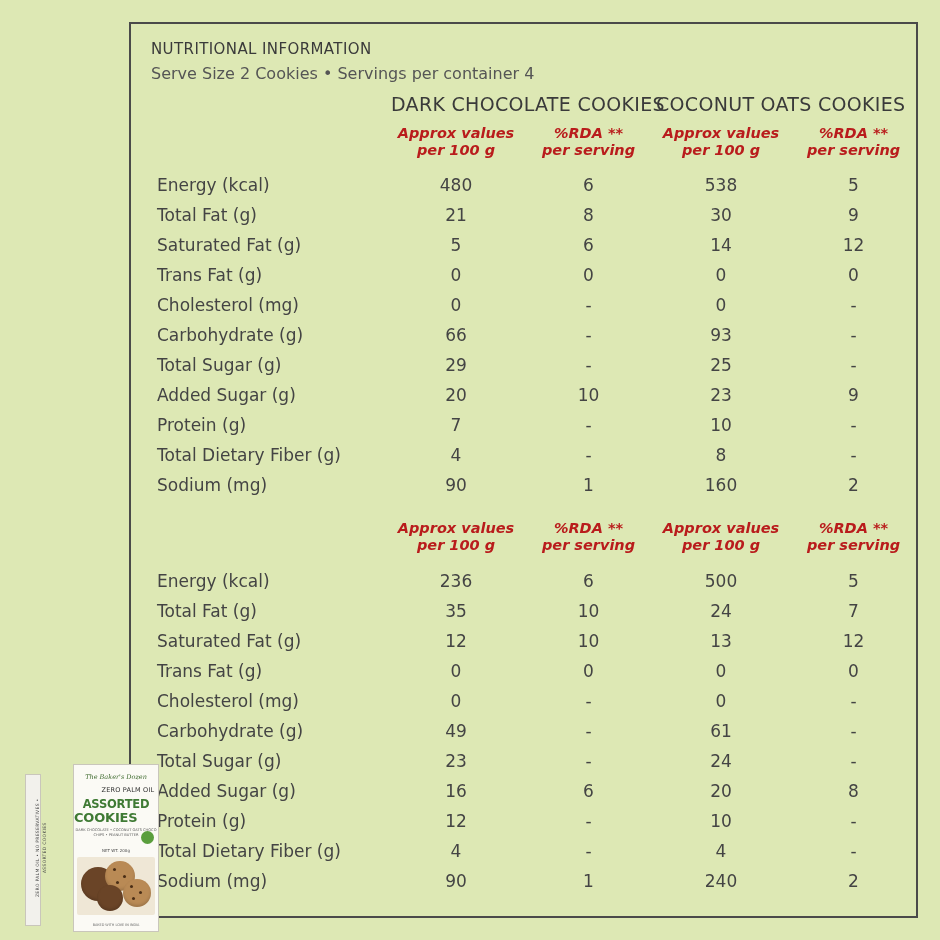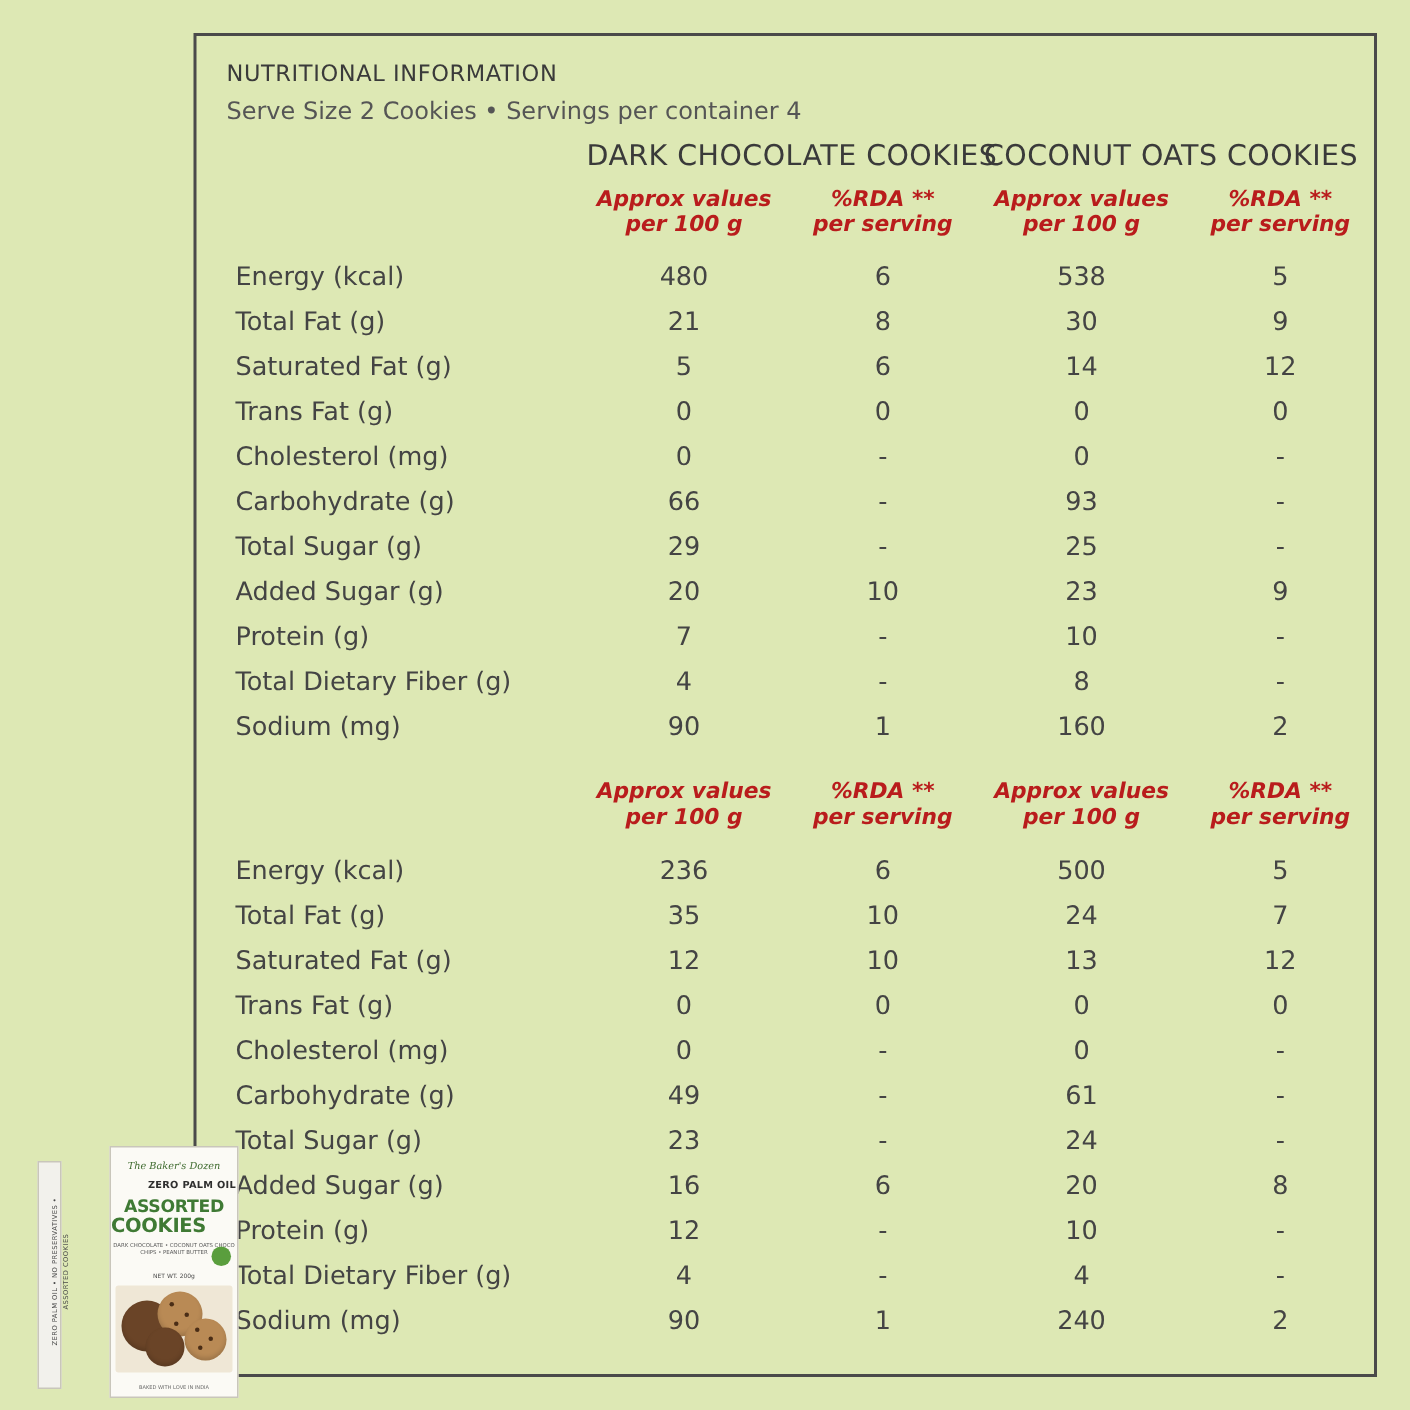--- a/index.html
+++ b/index.html
@@ -129,21 +129,21 @@
     text-align: center;
     font-family: "DejaVu Serif", serif;
     font-size: 6.5px;
     font-style: italic;
     color: #3f6b2f;
   }
   .zero {
     margin-top: 5px;
     text-align: center;
     font-size: 6.5px;
-    font-weight: bold;
+    font-weight: normal;
     color: #2f2f2f;
     letter-spacing: 0.2px;
     padding-left: 24px;
   }
   .assorted {
     margin-top: 5px;
     text-align: center;
     font-size: 11.5px;
     font-weight: bold;
     color: #3f7a34;

